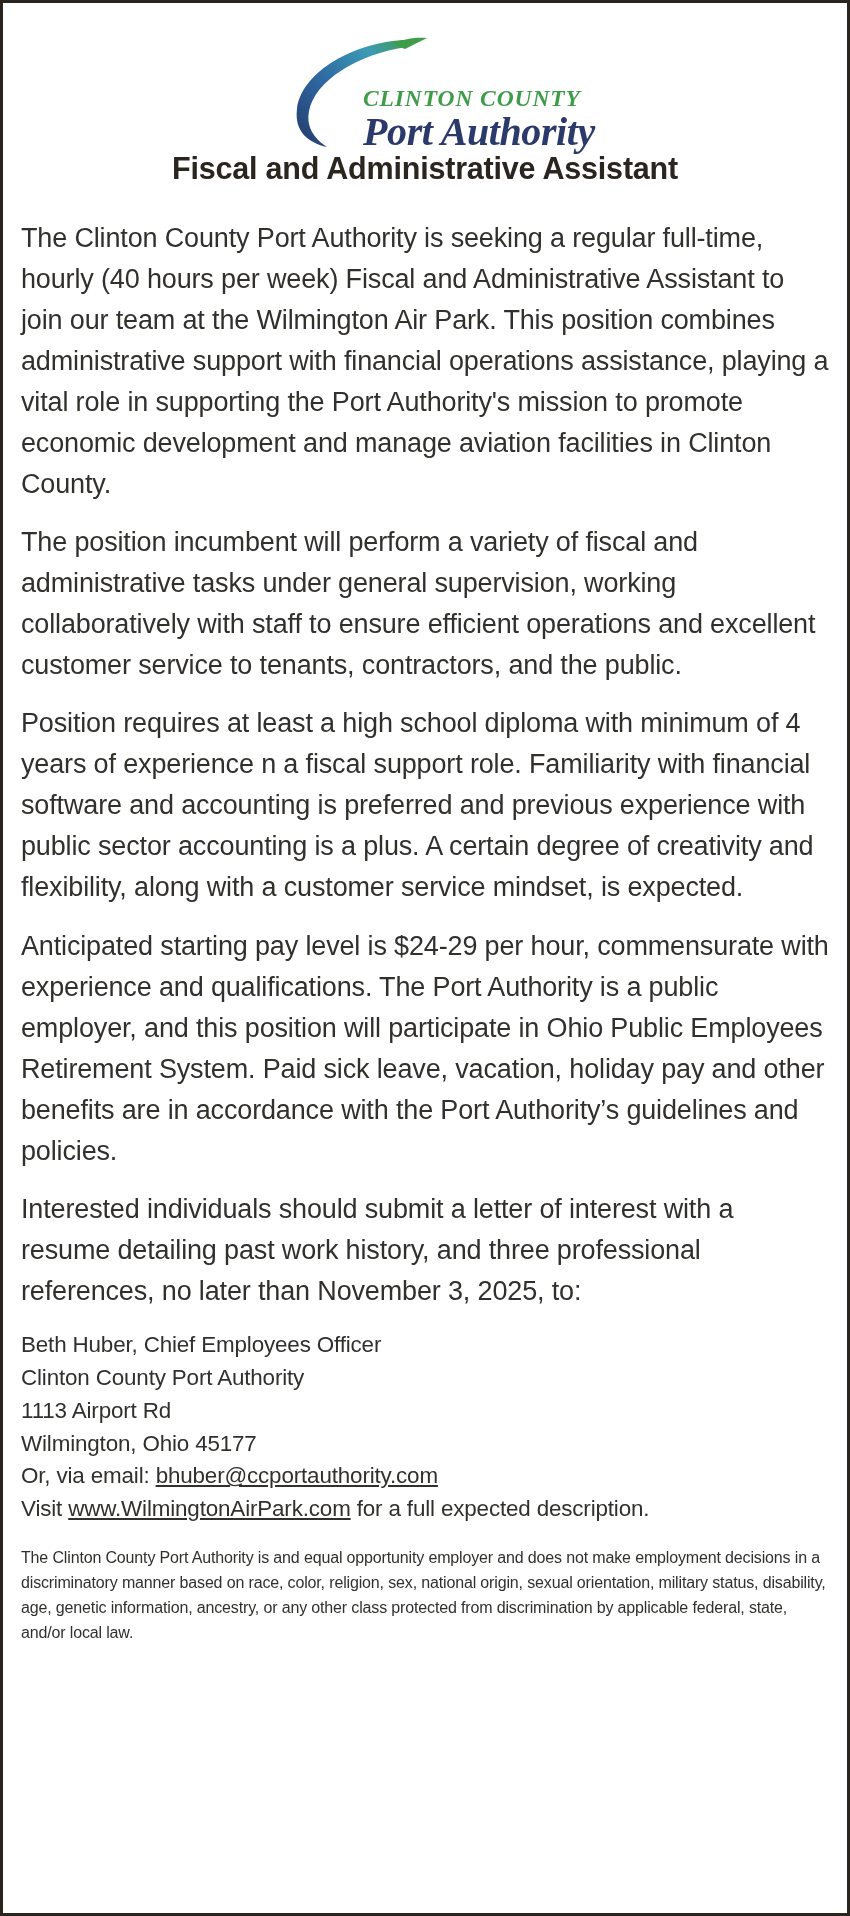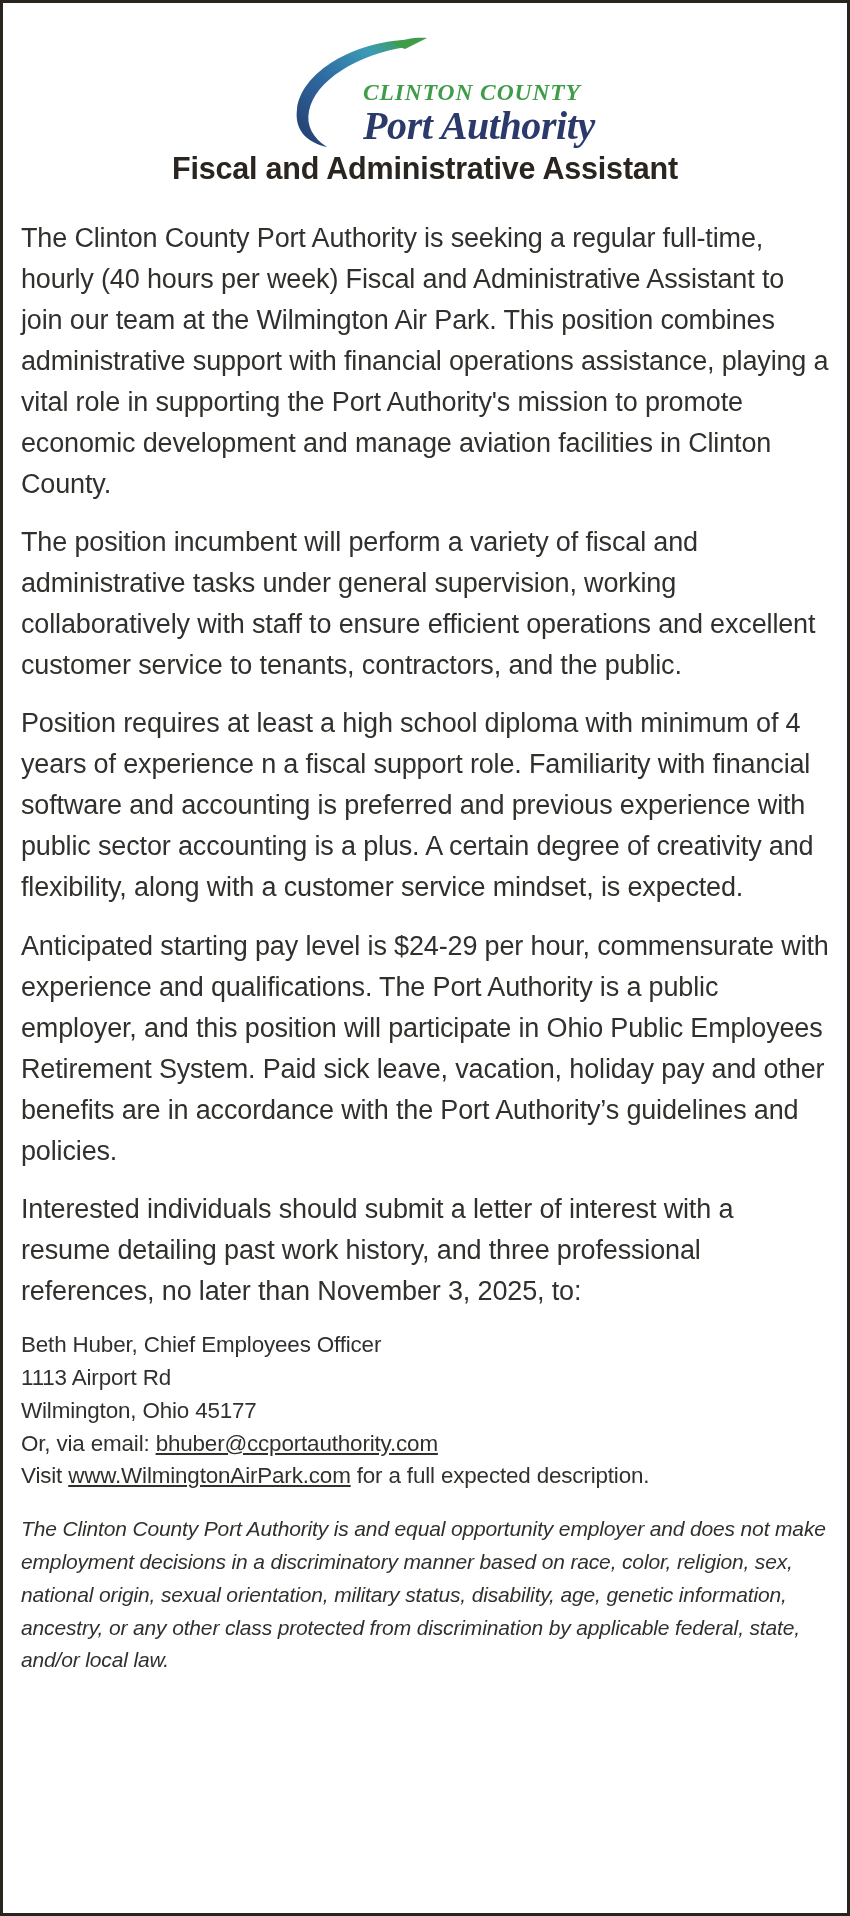--- a/index.html
+++ b/index.html
@@ -40,21 +40,21 @@
     height: 112px;
   }
   .logo svg {
     position: absolute;
     left: 0;
     top: 0;
   }
   .logo-text {
     position: absolute;
     left: 88px;
-    top: 44px;
+    top: 50px;
     line-height: 1;
   }
   .logo-county {
     font-family: "Liberation Serif", serif;
     font-style: italic;
     font-weight: 700;
     font-size: 23.5px;
     letter-spacing: 0.9px;
     color: #3f9d4a;
     white-space: nowrap;
@@ -96,23 +96,22 @@
     line-height: 1.47;
     color: #32302d;
     letter-spacing: -0.15px;
   }
   .link-underline {
     text-decoration: underline;
     text-underline-offset: 2px;
     color: #32302d;
   }
   .eeo {
-    font-size: 21px;
+    font-size: 16px;
     line-height: 1.56;
-    font-style: italic;
     color: #32302d;
     letter-spacing: -0.15px;
     margin: 20px 0 0 0;
   }
 </style>
 </head>
 <body>
 
 <div class="ad-page">
   <div class="ad-inner">
@@ -143,20 +142,21 @@
     <div class="body-copy">
       <p>The Clinton County Port Authority is seeking a regular full-time, hourly (40 hours per week) Fiscal and Administrative Assistant to join our team at the Wilmington Air Park. This position combines administrative support with financial operations assistance, playing a vital role in supporting the Port Authority's mission to promote economic development and manage aviation facilities in Clinton County.</p>
       <p>The position incumbent will perform a variety of fiscal and administrative tasks under general supervision, working collaboratively with staff to ensure efficient operations and excellent customer service to tenants, contractors, and the public.</p>
       <p>Position requires at least a high school diploma with minimum of 4 years of experience n a fiscal support role. Familiarity with financial software and accounting is preferred and previous experience with public sector accounting is a plus. A certain degree of creativity and flexibility, along with a customer service mindset, is expected.</p>
       <p>Anticipated starting pay level is $24-29 per hour, commensurate with experience and qualifications. The Port Authority is a public employer, and this position will participate in Ohio Public Employees Retirement System. Paid sick leave, vacation, holiday pay and other benefits are in accordance with the Port Authority’s guidelines and policies.</p>
       <p>Interested individuals should submit a letter of interest with a resume detailing past work history, and three professional references, no later than November 3, 2025, to:</p>
     </div>
 
     <div class="contact-block">
       <div class="line">Beth Huber, Chief Employees Officer</div>
+      <div class="line">Clinton County Port Authority</div>
       <div class="line">1113 Airport Rd</div>
       <div class="line">Wilmington, Ohio 45177</div>
       <div class="line">
         <span>Or, via email: </span><a class="link-underline" href="#">bhuber@ccportauthority.com</a>
       </div>
       <div class="line">
         <span>Visit </span><a class="link-underline" href="#">www.WilmingtonAirPark.com</a><span> for a full expected description.</span>
       </div>
     </div>
 

